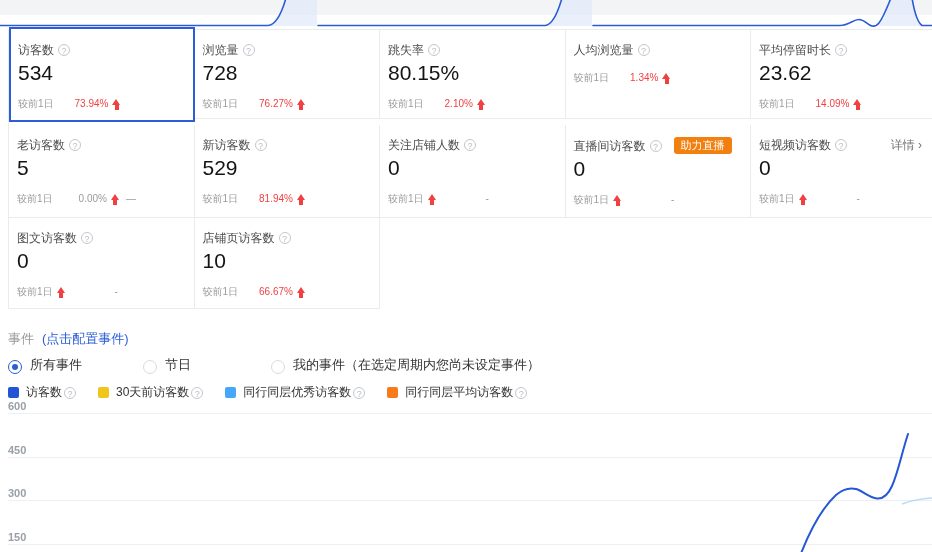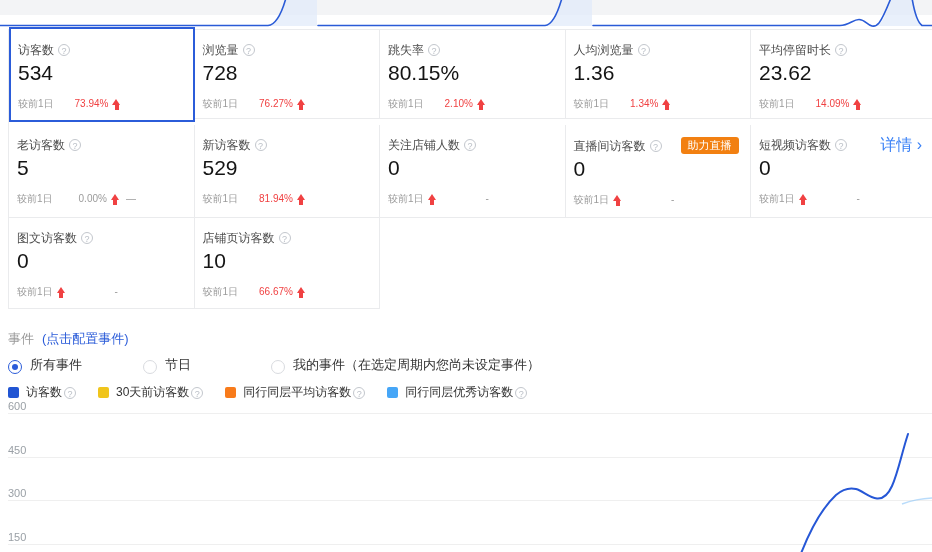--- a/index.html
+++ b/index.html
@@ -21,23 +21,23 @@
   .mrow .cell:last-child{flex:1 1 auto;border-right:none;}
   .mrow1 .cell{height:89px;}
   .mrow2 .cell{height:93px;}
   .mrow3 .cell{height:91px;}
   .cell.filler{border:none;background:transparent;}
   .cell.selected{border:2px solid #2b5cd9;top:-3px;height:95px;z-index:3;padding:13px 7px 0 7px;}
   .label-row{display:flex;align-items:center;font-size:12px;color:#4d4d4d;line-height:16px;white-space:nowrap;}
   .help-icon{display:inline-block;width:12px;height:12px;margin-left:4px;border:1px solid #c3c7cd;
     border-radius:50%;color:#b9bec6;font-size:9px;line-height:12px;text-align:center;box-sizing:border-box;}
   .help-icon::before{content:"?";}
-  .badge{margin-left:19px;background:#f28011;color:#fff;font-size:11px;line-height:17px;
+  .badge{margin-left:12px;background:#f28011;color:#fff;font-size:11px;line-height:17px;
     padding:0 7px;border-radius:3px;}
-  .detail-link{margin-left:auto;color:#3b82f6;font-size:16px;padding-right:2px;cursor:pointer;}
+  .detail-link{margin-left:auto;color:#737373;font-size:12px;padding-right:2px;cursor:pointer;}
   .value{font-size:21px;font-weight:normal;color:#141414;margin-top:4px;line-height:22px;
     font-family:"Liberation Sans","DejaVu Sans",sans-serif;}
   .cmp{display:flex;align-items:center;margin-top:12px;font-size:10px;color:#9b9b9b;line-height:16px;}
   .cmp .pct{color:#f04142;margin-left:21px;}
   .cmp .pct.flat{color:#9b9b9b;margin-left:26px;}
   .cmp .dash{color:#9b9b9b;margin-left:6px;}
   .cmp .dash.only{margin-left:49px;}
   .arrow-up{position:relative;width:9px;height:11px;margin-left:4px;display:inline-block;}
   .arrow-up::before{content:"";position:absolute;left:0;top:0;width:0;height:0;
     border-left:4.5px solid transparent;border-right:4.5px solid transparent;border-bottom:6px solid #f04142;}
@@ -54,21 +54,21 @@
     background:#fff;margin-right:8px;position:relative;flex:0 0 14px;}
   .radio.checked{border-color:#2b5cd9;}
   .radio.checked::after{content:"";position:absolute;left:3px;top:3px;width:6px;height:6px;
     border-radius:50%;background:#2b5cd9;}
   
   .legend{position:absolute;left:8px;top:384px;display:flex;align-items:center;font-size:12px;color:#333;}
   .legend-item{display:flex;align-items:center;margin-right:22px;cursor:pointer;}
   .legend-swatch{width:11px;height:11px;border-radius:2px;margin-right:7px;flex:0 0 11px;}
   .legend .help-icon{margin-left:2px;}
   
-  .chart{position:absolute;left:0;top:400px;width:768px;height:152px;}
+  .chart{position:absolute;left:0;top:400px;width:768px;height:152px;font-weight:bold;}
 </style>
 </head>
 <body>
 
 <div class="spark-strip">
   <div class="spark-gray-band"></div>
   <svg width="932" height="29" viewBox="0 0 932 29">
     <g fill="#e1ebfa" fill-opacity="0.75" stroke="none">
       <path d="M268,26 C276,25 282,12 286,0 L317,0 L317,26 Z"></path>
       <path d="M545,26 C553,25 558,12 562,0 L592,0 L592,26 Z"></path>
@@ -126,21 +126,20 @@
       <span class="arrow-up"></span>
 
     </div>
   </div>
       <div class="cell">
     <div class="label-row">
       <span class="mlabel">人均浏览量</span>
       <span class="help-icon" hidden=""></span>
 
     </div>
-    <div class="value">1.36</div>
     <div class="cmp">
       <span class="cmp-label">较前1日</span>
       <span class="pct">1.34%</span>
       <span class="arrow-up"></span>
 
     </div>
   </div>
       <div class="cell">
     <div class="label-row">
       <span class="mlabel">平均停留时长</span>
@@ -289,27 +288,27 @@
     <span class="legend-swatch" style="background: rgb(33, 85, 211);"></span>
     <span class="legend-label">访客数</span>
     <span class="help-icon" hidden=""></span>
   </div>
     <div class="legend-item">
     <span class="legend-swatch" style="background: rgb(240, 197, 28);"></span>
     <span class="legend-label">30天前访客数</span>
     <span class="help-icon" hidden=""></span>
   </div>
     <div class="legend-item">
+    <span class="legend-swatch" style="background: rgb(70, 166, 247);"></span>
+    <span class="legend-label">同行同层优秀访客数</span>
+    <span class="help-icon"></span>
+  </div>
+    <div class="legend-item">
     <span class="legend-swatch" style="background: rgb(248, 123, 27);"></span>
     <span class="legend-label">同行同层平均访客数</span>
-    <span class="help-icon"></span>
-  </div>
-    <div class="legend-item">
-    <span class="legend-swatch" style="background: rgb(70, 166, 247);"></span>
-    <span class="legend-label">同行同层优秀访客数</span>
     <span class="help-icon"></span>
   </div>
   </div>
 
 <div class="chart">
   <svg width="932" height="152" viewBox="0 0 932 152">
     <g stroke="#efefef" stroke-width="1">
       <line x1="8" y1="13.5" x2="932" y2="13.5"></line>
       <line x1="8" y1="57.5" x2="932" y2="57.5"></line>
       <line x1="8" y1="100.5" x2="932" y2="100.5"></line>

